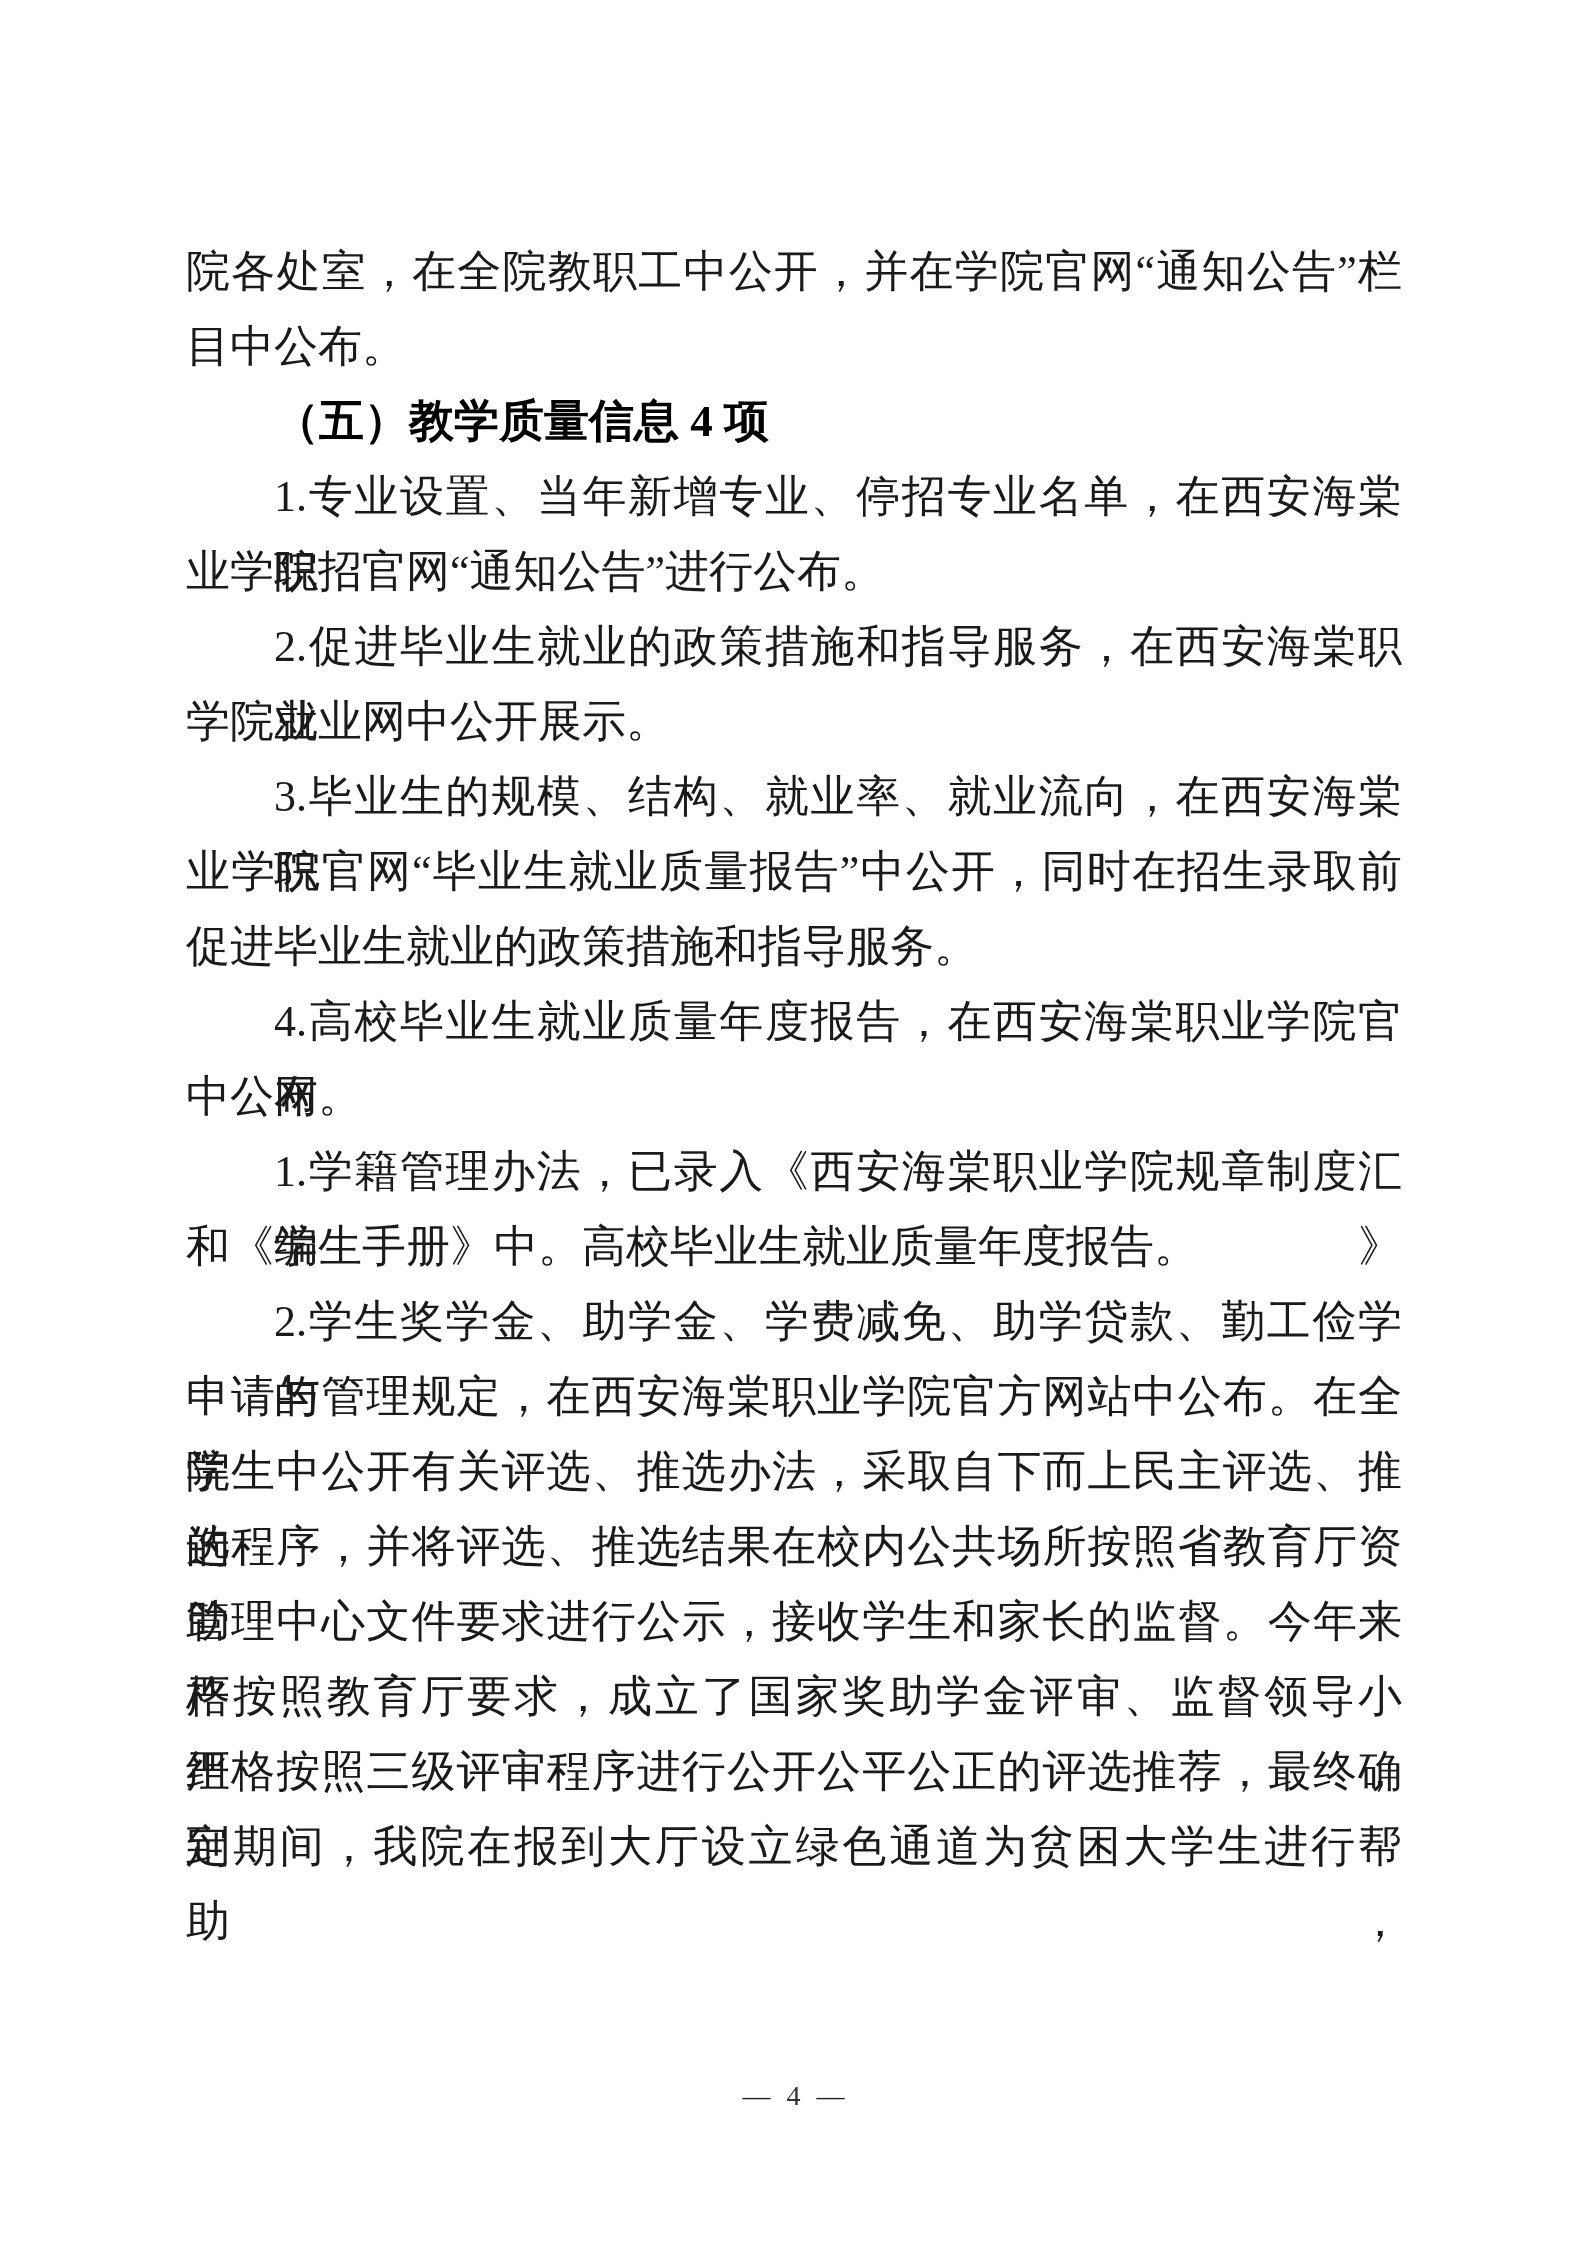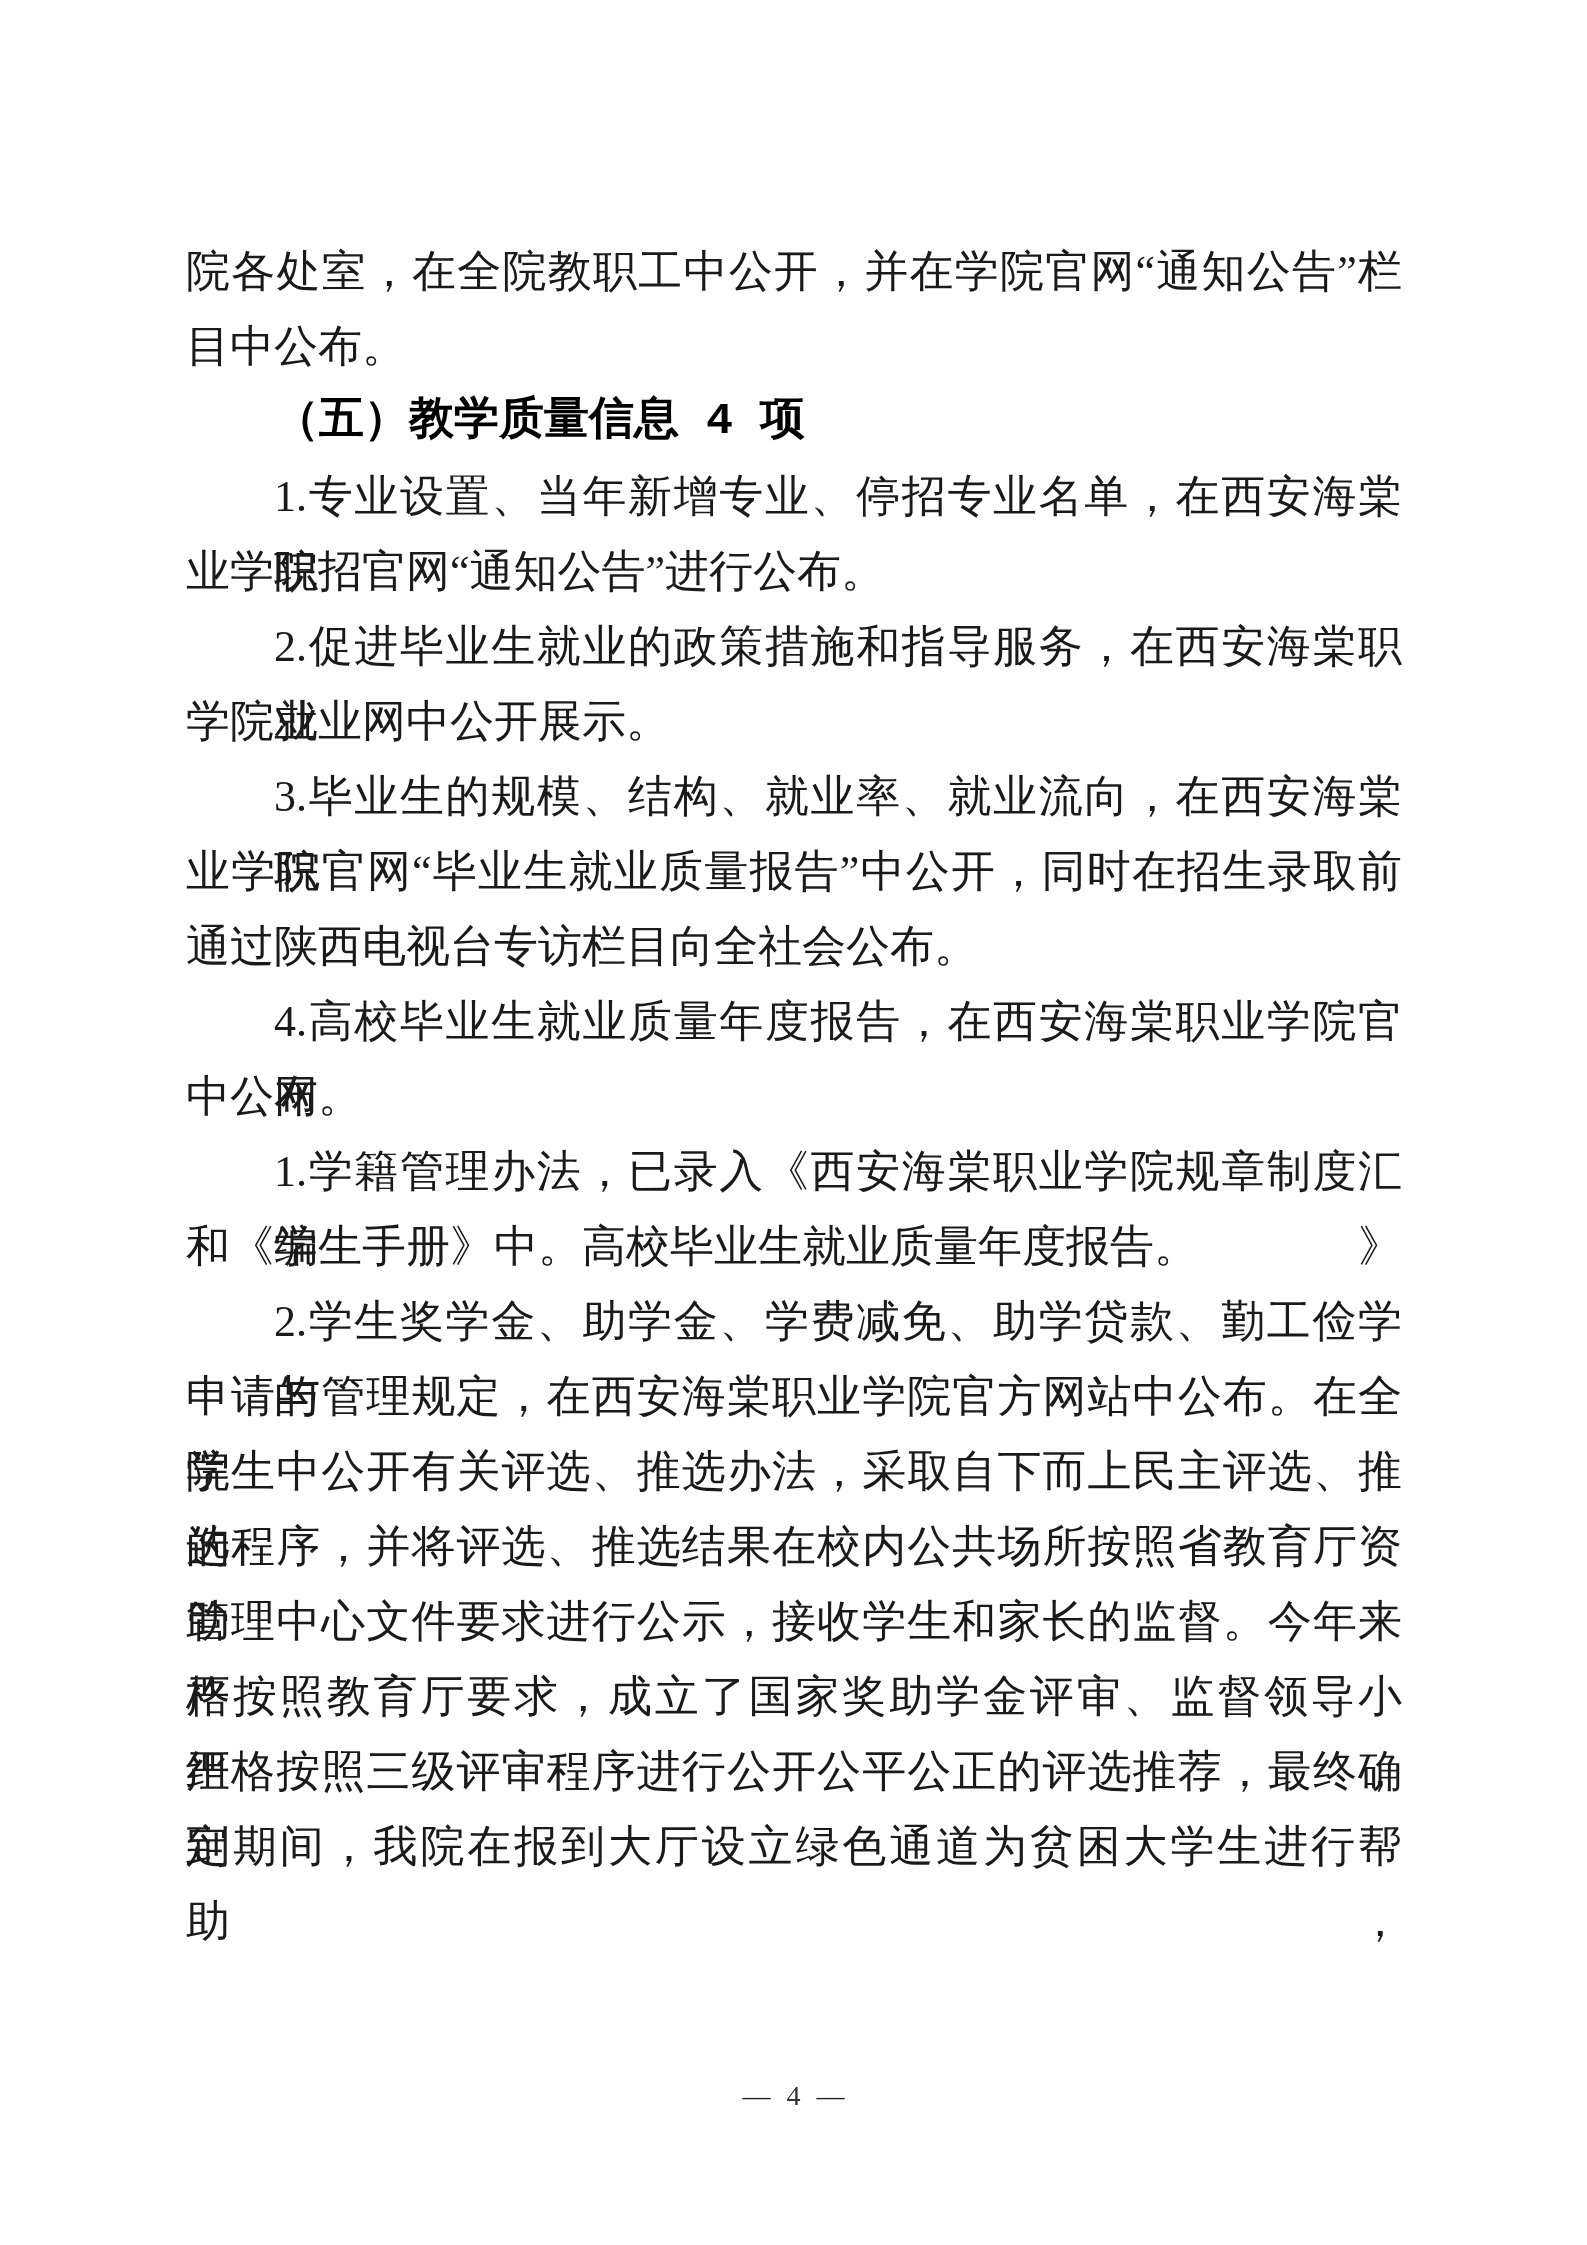--- a/index.html
+++ b/index.html
@@ -33,21 +33,21 @@
   .line.fill {
     white-space: normal;
     text-align: justify;
     text-align-last: justify;
     text-justify: inter-character;
   }
   .line.indent {
     padding-left: 88px;
   }
   .line.heading {
-    font-family: Liberation Mono, monospace;
+    font-family: Liberation Serif, serif;
     font-weight: 700;
     font-size: 45px;
     color: #000000;
     text-align: left;
     text-align-last: left;
   }
   .footer {
     position: absolute;
     top: 2080px;
     left: 0;
@@ -75,21 +75,21 @@
   <div class="content">
     <div class="line fill">院各处室，在全院教职工中公开，并在学院官网“通知公告”栏</div>
     <div class="line">目中公布。</div>
     <div class="line heading indent">（五）教学质量信息 4 项</div>
     <div class="line fill indent">1.专业设置、当年新增专业、停招专业名单，在西安海棠职</div>
     <div class="line">业学院招官网“通知公告”进行公布。</div>
     <div class="line fill indent">2.促进毕业生就业的政策措施和指导服务，在西安海棠职业</div>
     <div class="line">学院就业网中公开展示。</div>
     <div class="line fill indent">3.毕业生的规模、结构、就业率、就业流向，在西安海棠职</div>
     <div class="line fill">业学院官网“毕业生就业质量报告”中公开，同时在招生录取前</div>
-    <div class="line">通过陕西电视台专访栏目向全社会公布。</div>
+    <div class="line">促进毕业生就业的政策措施和指导服务。</div>
     <div class="line fill indent">4.高校毕业生就业质量年度报告，在西安海棠职业学院官网</div>
     <div class="line">中公布。</div>
     <div class="line fill indent">1.学籍管理办法，已录入《西安海棠职业学院规章制度汇编》</div>
     <div class="line">和《学生手册》中。高校毕业生就业质量年度报告。</div>
     <div class="line fill indent">2.学生奖学金、助学金、学费减免、助学贷款、勤工俭学的</div>
     <div class="line fill">申请与管理规定，在西安海棠职业学院官方网站中公布。在全院</div>
     <div class="line fill">学生中公开有关评选、推选办法，采取自下而上民主评选、推选</div>
     <div class="line fill">的程序，并将评选、推选结果在校内公共场所按照省教育厅资助</div>
     <div class="line fill">管理中心文件要求进行公示，接收学生和家长的监督。今年来严</div>
     <div class="line fill">格按照教育厅要求，成立了国家奖助学金评审、监督领导小组，</div>

